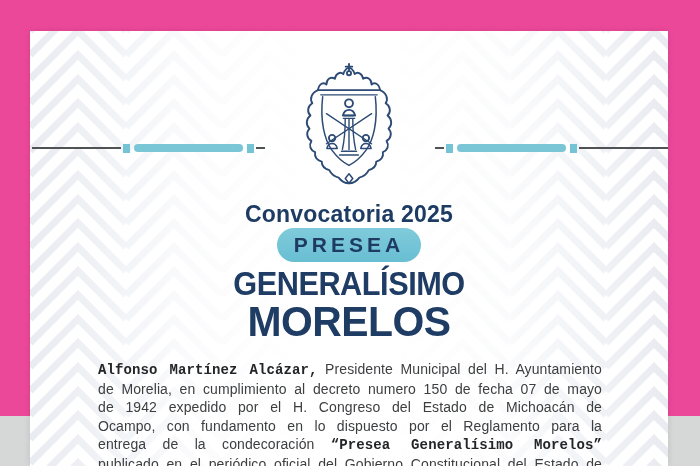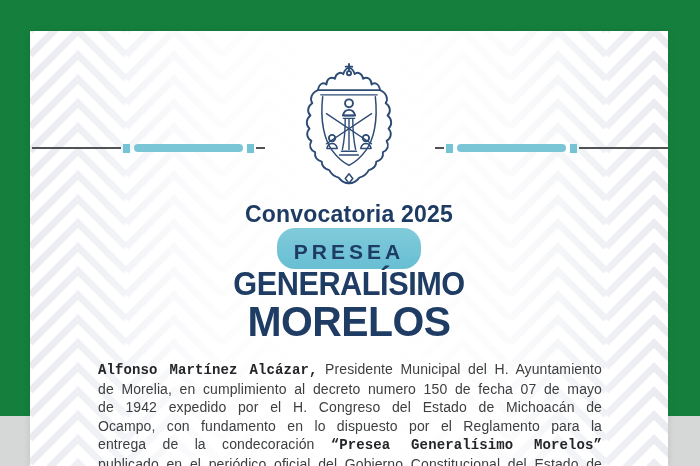--- a/index.html
+++ b/index.html
@@ -4,21 +4,21 @@
 <style>
   * { margin: 0; padding: 0; box-sizing: border-box; }
   html, body { width: 700px; height: 466px; overflow: hidden; }
   body {
     font-family: "Liberation Sans", "DejaVu Sans", sans-serif;
     background: #d6d8d8;
   }
   .frame {
     position: relative;
     width: 700px; height: 416px;
-    background: #15803d;
+    background: #ec4899;
   }
   .document {
     position: absolute;
     left: 30px; top: 31px;
     width: 638px; height: 435px;
     background: #ffffff;
     overflow: hidden;
     box-shadow: 0 0 7px rgba(0,0,0,0.10);
   }
   .pattern-svg {
@@ -65,21 +65,21 @@
     color: #1d3b63; letter-spacing: 0.2px;
   }
   .badge-row {
     position: absolute; left: 0; top: 197px; width: 100%;
     text-align: center;
   }
   .badge {
     display: inline-block;
     background: linear-gradient(#80cbdb, #68bed2);
     border-radius: 18px;
-    padding: 12px 17px 5px 17px;
+    padding: 5px 17px 5px 17px;
     font-size: 21px; font-weight: 700;
     letter-spacing: 4px;
     color: #1d3b63;
   }
   .title1 {
     position: absolute; left: 0; top: 234px; width: 100%;
     text-align: center;
     font-size: 33px; font-weight: 800; letter-spacing: -0.5px;
     color: #1e3c64;
     transform: scaleX(0.93);

